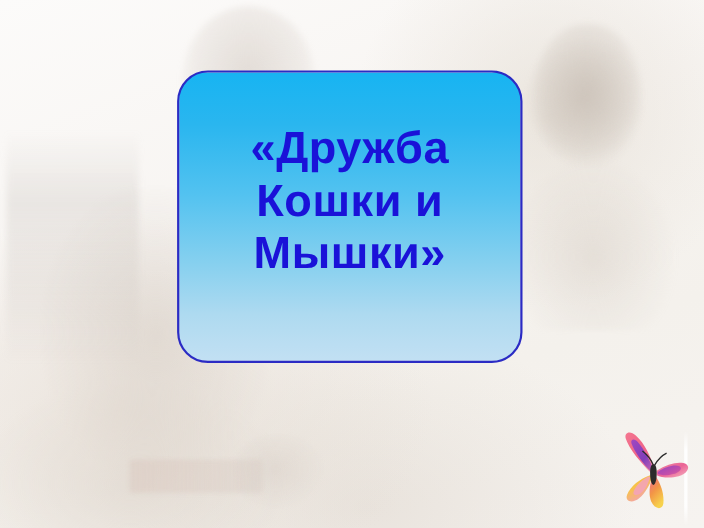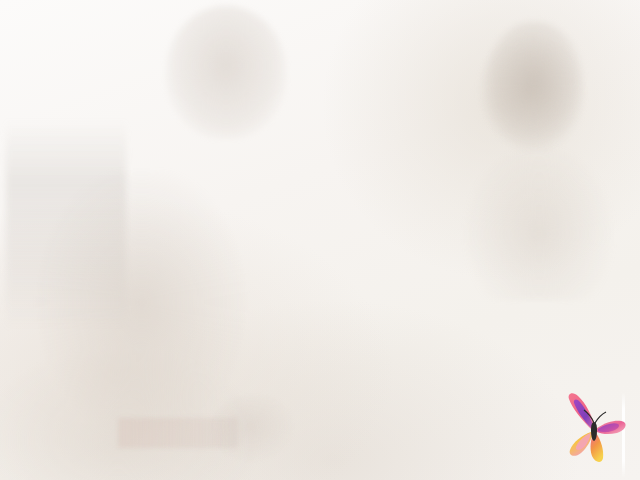--- a/index.html
+++ b/index.html
@@ -171,20 +171,25 @@
   <div class="bg-layer bg-vignette"></div>
   <div class="bg-tree"></div>
   <div class="bg-figure-left"></div>
   <div class="bg-head-left"></div>
   <div class="bg-figure-right"></div>
   <div class="bg-head-right"></div>
   <div class="bg-book"></div>
   <div class="bg-hand"></div>
   <div class="bg-seam"></div>
 
+  <div class="title-card">
+    <div class="title-text">«Дружба
+Кошки и
+Мышки»</div>
+  </div>
 
   <div class="butterfly">
     <svg viewBox="0 0 76 76" width="76" height="76" xmlns="http://www.w3.org/2000/svg">
       <defs>
         <linearGradient id="wUL" x1="0" y1="0" x2="1" y2="1">
           <stop offset="0%" stop-color="#f4728c"></stop>
           <stop offset="55%" stop-color="#ee5f86"></stop>
           <stop offset="100%" stop-color="#f7a0ae"></stop>
         </linearGradient>
         <linearGradient id="wULin" x1="0.1" y1="0" x2="0.9" y2="1">

